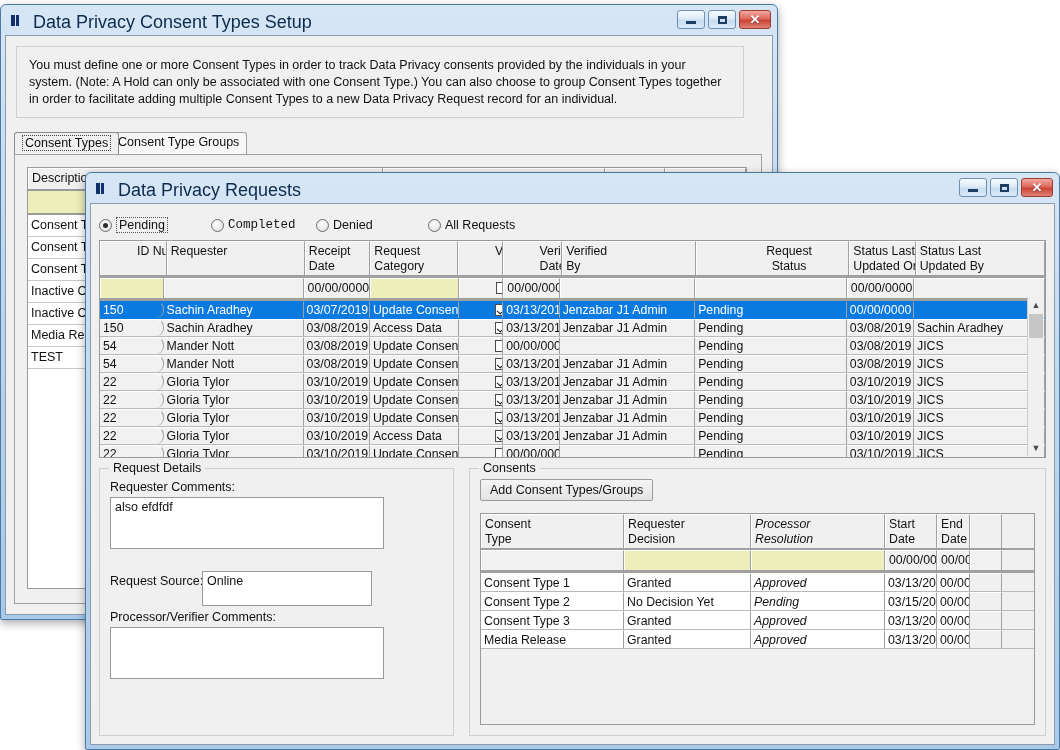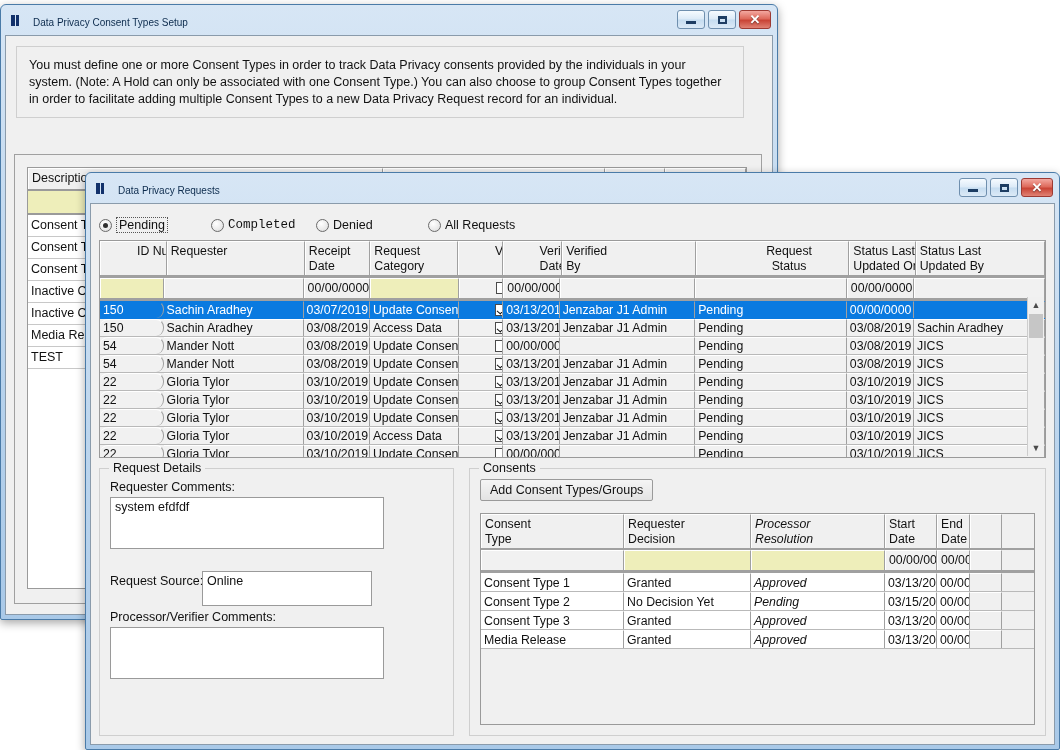--- a/index.html
+++ b/index.html
@@ -22,21 +22,21 @@
     box-sizing: border-box;
   }
   .titlebar {
     height: 26px;
     display: flex;
     align-items: center;
     padding: 0 2px 0 6px;
     position: relative;
   }
   .title-text {
-    font-size: 10px;
+    font-size: 18px;
     color: #0c2b4d;
     margin-left: 7px;
     white-space: nowrap;
   }
   .j1-logo {
     width: 15px; height: 15px;
     position: relative;
     flex: 0 0 auto;
   }
   .j1-logo .bars { display:flex; height:11px; gap:1px; }
@@ -394,20 +394,28 @@
           </span>
       </span>
     </div>
 
     <div class="client">
 
       <div class="infobox">
         <p>You must define one or more Consent Types in order to track Data Privacy consents provided by the individuals in your system.  (Note: A Hold can only be associated with one Consent Type.) You can also choose to group Consent Types together in order to facilitate adding multiple Consent Types to a new Data Privacy Request record for an individual.</p>
       </div>
 
+      <div class="tabstrip">
+        <div class="tab active" style="left:0px; z-index:3;">
+          <span class="focus-dotted">Consent Types</span>
+        </div>
+        <div class="tab" style="left:96px;">
+          <span>Consent Type Groups</span>
+        </div>
+      </div>
 
       <div class="tabpanel">
         <div class="w1grid">
 
           <div class="hdrrow">
             <div class="hdr c-desc">Description</div>
             <div class="hdr c-hold">Associated Hold</div>
             <div class="hdr c-active">Active</div>
             <div class="hdr c-pad"></div>
           </div>
@@ -654,21 +662,21 @@
           <div class="arrow up">▲</div>
           <div class="thumb"></div>
           <div class="arrow down">▼</div>
         </div>
       </div>
 
       <div class="groupbox" id="gb-details">
         <span class="gb-title">Request Details</span>
 
         <div class="fieldlabel" style="position:absolute; left:10px; top:11px;">Requester Comments:</div>
-        <div class="textarea-box" style="position:absolute; left:10px; top:28px; width:274px; height:52px;">system efdfdf</div>
+        <div class="textarea-box" style="position:absolute; left:10px; top:28px; width:274px; height:52px;">also efdfdf</div>
 
         <div class="fieldlabel" style="position:absolute; left:10px; top:105px;">Request Source:</div>
         <div class="input-box" style="position:absolute; left:102px; top:102px; width:170px;">Online</div>
 
         <div class="fieldlabel" style="position:absolute; left:10px; top:141px;">Processor/Verifier Comments:</div>
         <div class="textarea-box" style="position:absolute; left:10px; top:158px; width:274px; height:52px;"></div>
       </div>
 
       <div class="groupbox" id="gb-consents">
         <span class="gb-title">Consents</span>

